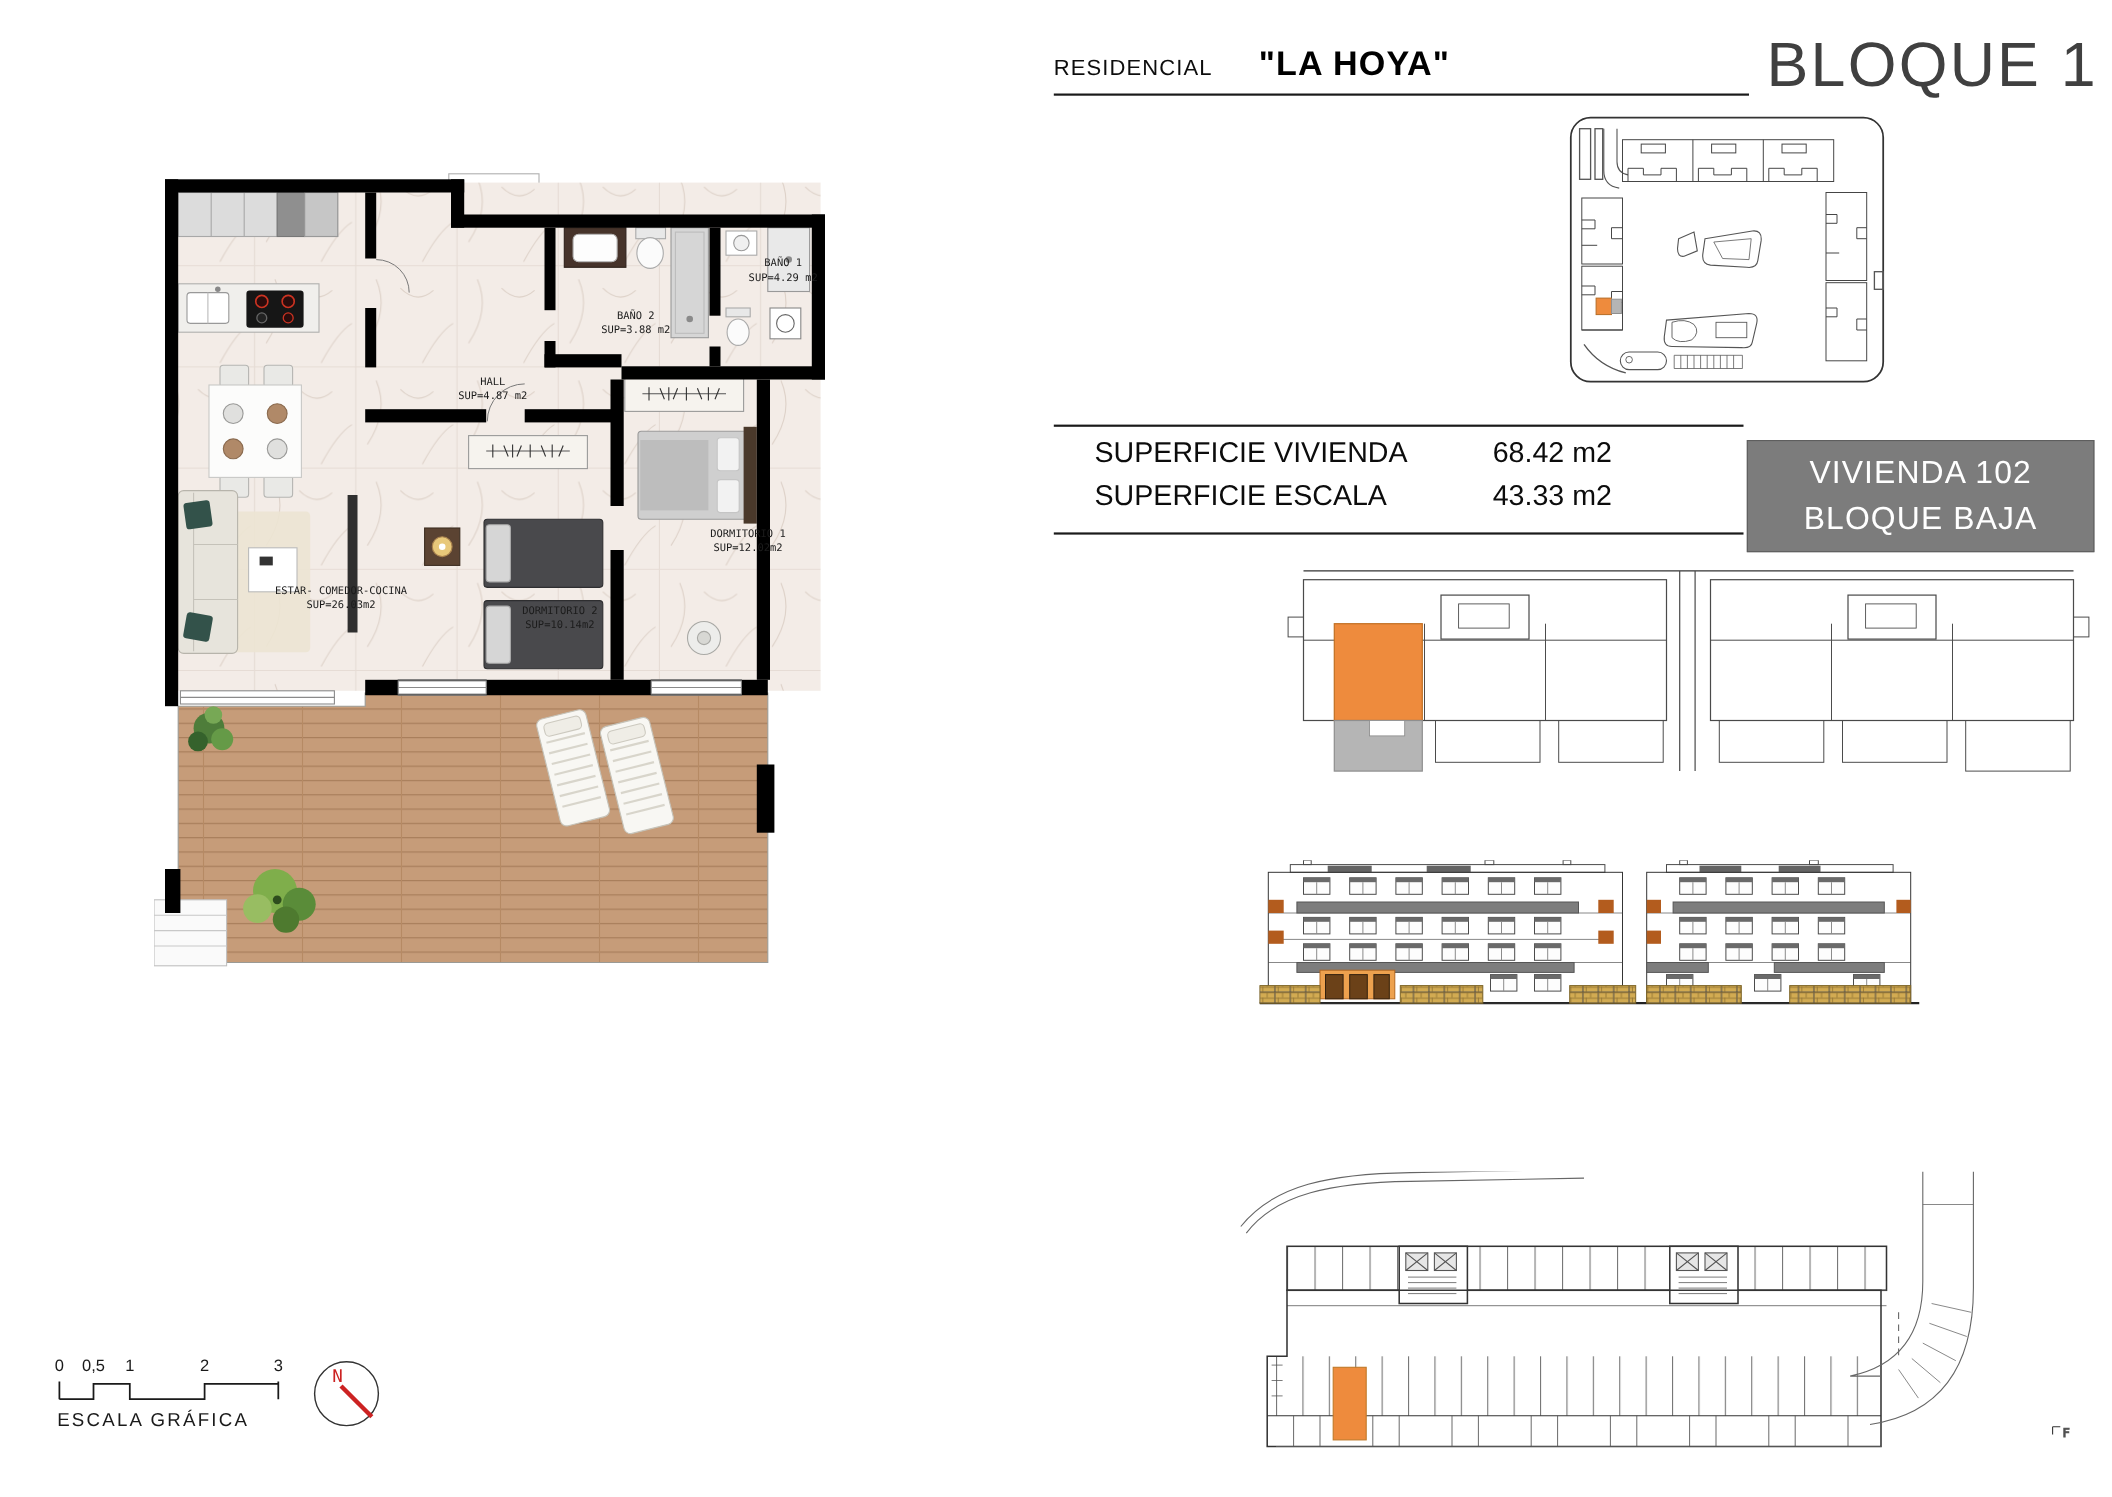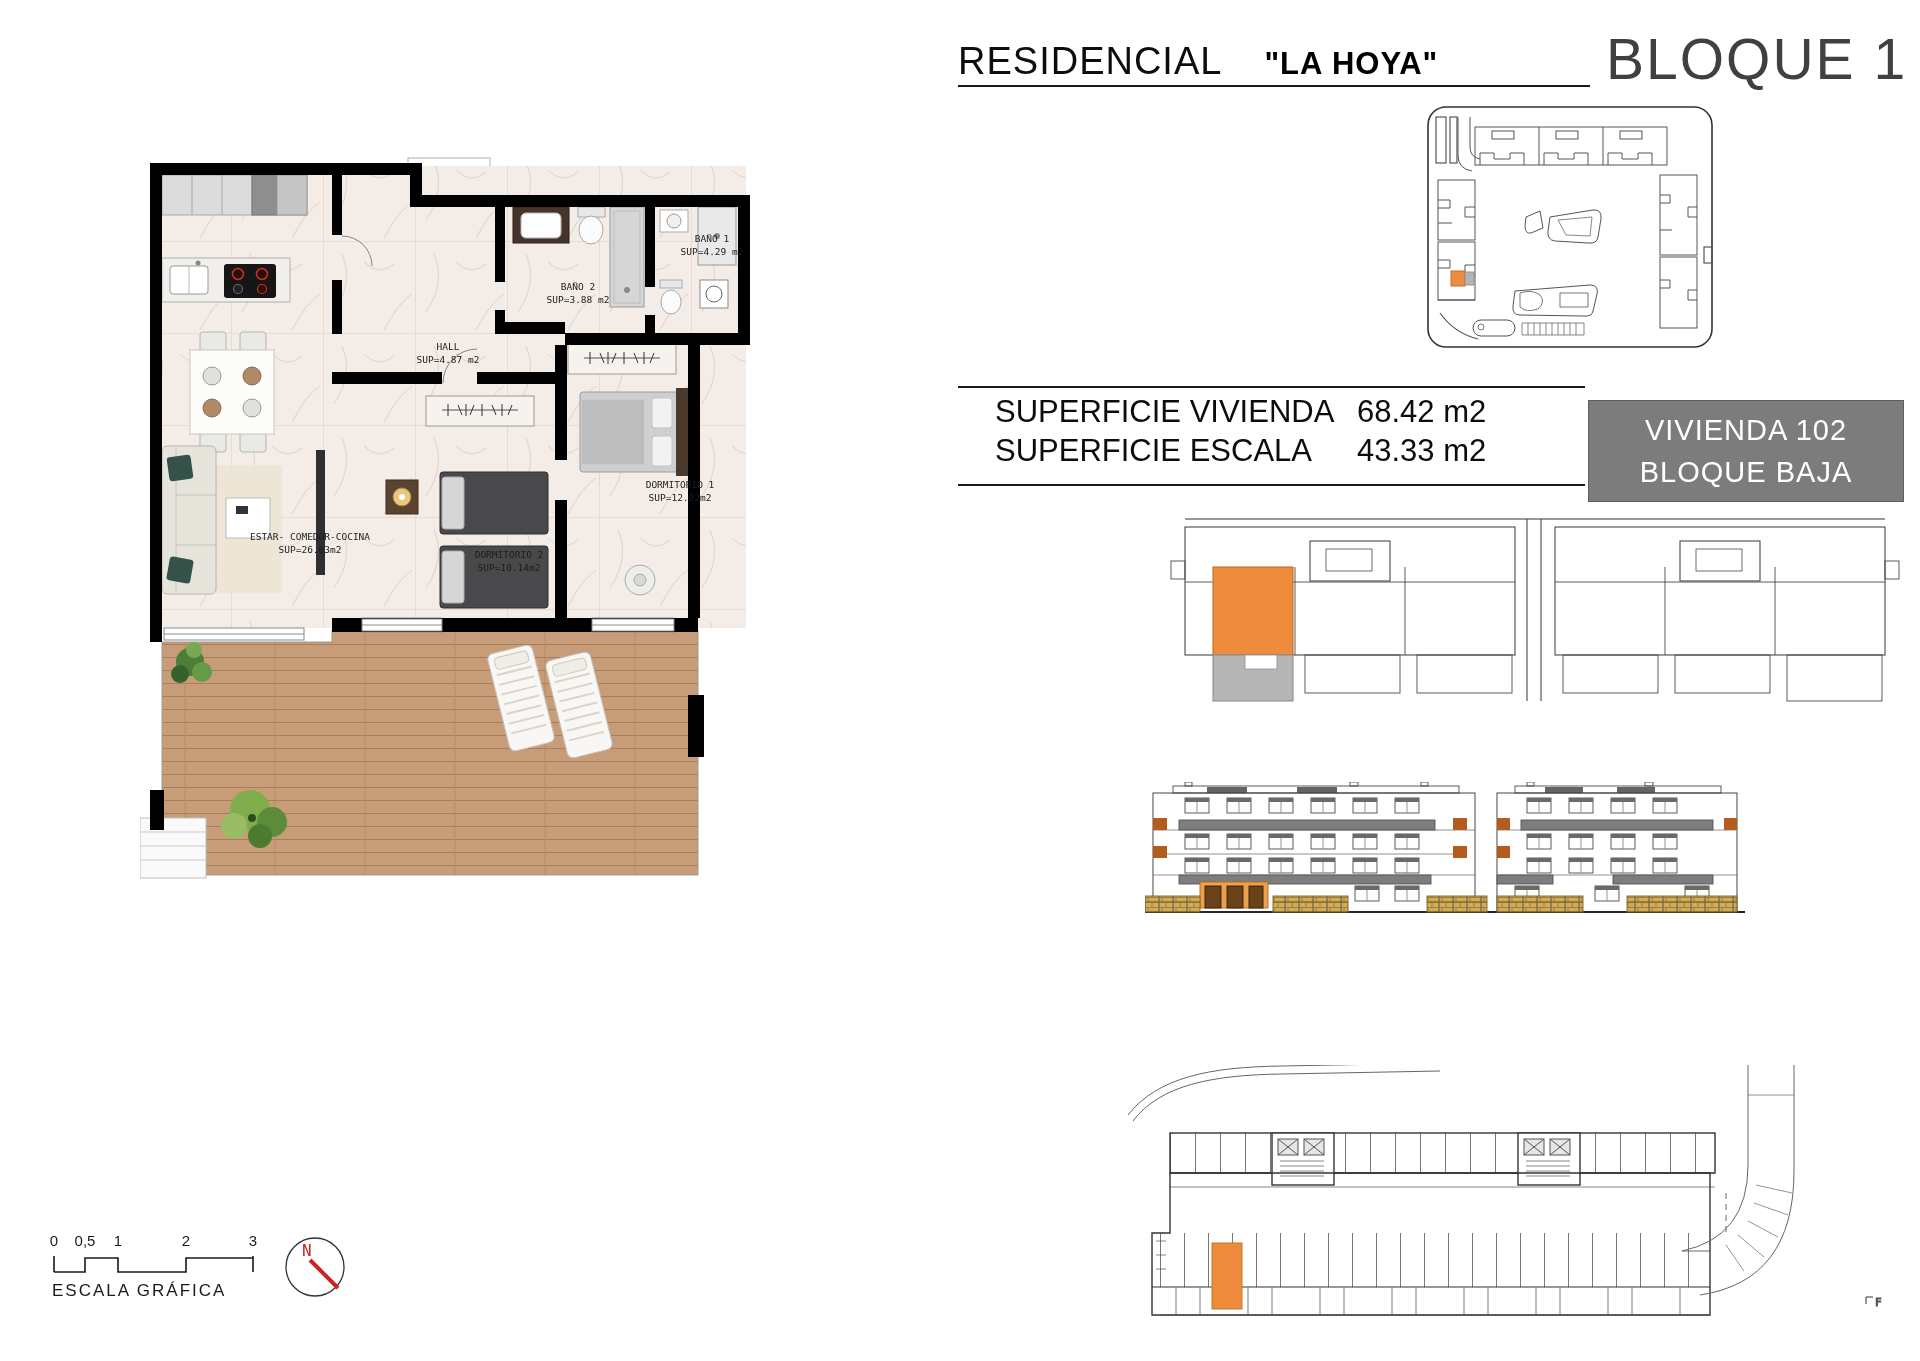--- a/index.html
+++ b/index.html
@@ -1,28 +1,28 @@
 <!DOCTYPE html>
 <html><head>
 <meta charset="utf-8">
 <style>
   html,body{margin:0;padding:0;background:#ffffff;}
   .sheet{position:relative;width:1920px;height:1361px;background:#fff;overflow:hidden;
          font-family:"Liberation Sans",sans-serif;color:#111;}
   
   .hdr-line{position:absolute;left:958px;top:40px;display:flex;align-items:baseline;}
-  .hdr-residencial{font-size:38px;letter-spacing:1px;color:#0d0d0d;}
+  .hdr-residencial{font-size:20px;letter-spacing:1px;color:#0d0d0d;}
   .hdr-name{font-size:31px;font-weight:bold;margin-left:42px;letter-spacing:1px;color:#000;}
   .hdr-rule{position:absolute;left:958px;top:85px;width:632px;height:2px;background:#1a1a1a;}
   .block-title{position:absolute;left:1606px;top:26px;font-size:57px;font-weight:400;
                letter-spacing:2px;color:#404040;}
   
   .surf-rule{position:absolute;left:958px;height:2px;width:627px;background:#1a1a1a;}
   .surf-rows{position:absolute;left:958px;top:392px;width:627px;}
-  .surf-row{display:flex;align-items:center;height:39px;font-size:31px;color:#0c0c0c;}
+  .surf-row{display:flex;align-items:center;height:39px;font-size:26px;color:#0c0c0c;}
   .surf-label{margin-left:37px;width:362px;}
   .unit-box{position:absolute;left:1588px;top:388px;width:314px;height:100px;background:#7c7c7c;
             border:1px solid #5e5e5e;color:#fff;display:flex;flex-direction:column;
             justify-content:center;align-items:center;font-size:29px;line-height:42px;letter-spacing:1px;margin-top:12px;}
   svg{position:absolute;}
   text{font-family:"DejaVu Sans Mono",monospace;}
   .lbl{font-size:9.5px;fill:#1c1c1c;}
   .scale-num{font-size:15px;fill:#1a1a1a;font-family:"Liberation Sans",sans-serif;}
   .scale-cap{font-size:17px;fill:#1a1a1a;letter-spacing:2px;font-family:"Liberation Sans",sans-serif;}
 </style>

